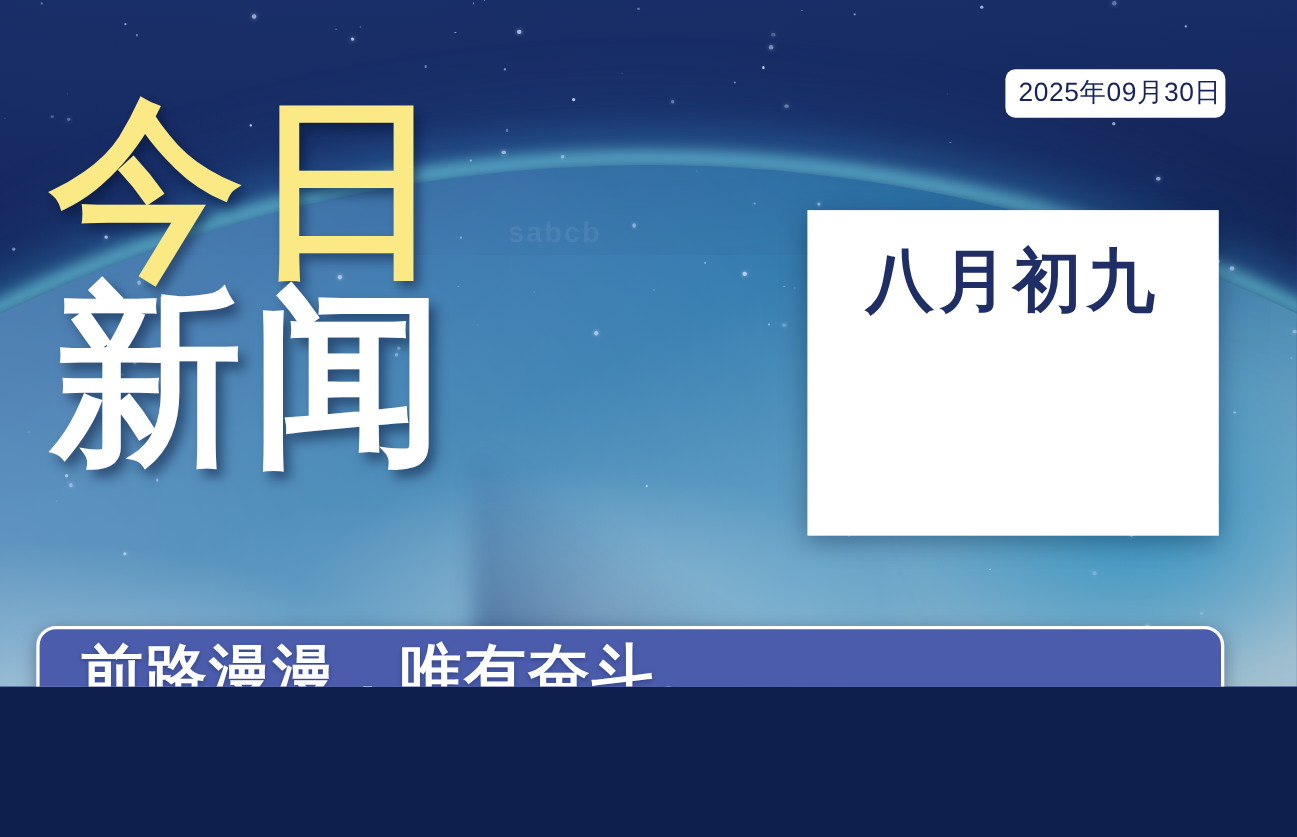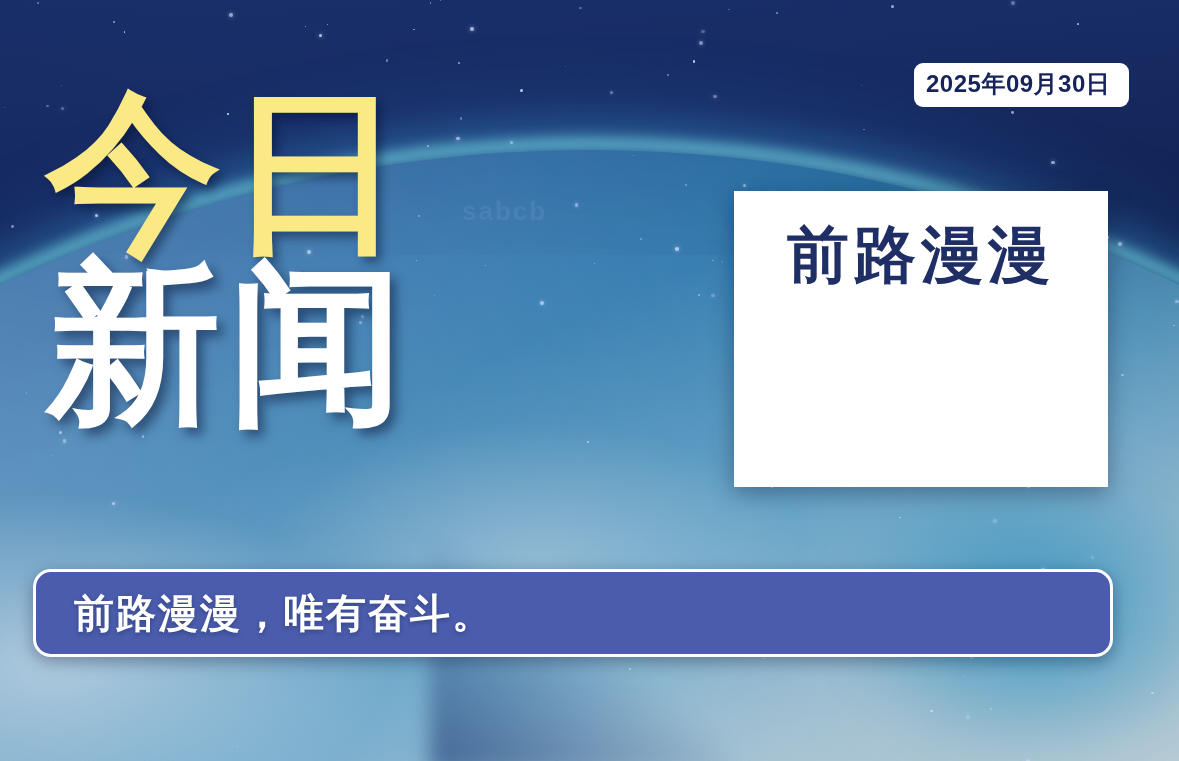--- a/index.html
+++ b/index.html
@@ -5,21 +5,21 @@
   * { margin:0; padding:0; box-sizing:border-box; }
   html, body {
     width:1179px; height:761px;
     background:#0e1f4d;
     font-family:"Liberation Sans", sans-serif;
     overflow:hidden;
   }
 
   #poster{
     position:relative;
-    width:1179px; height:761px;
+    width:1179px; height:624px;
     overflow:hidden;
     background:#6d28d9;
   }
 
   
   .sky{
     position:absolute; inset:0;
     background:
       radial-gradient(120% 90% at 18% -10%, #1b3068 0%, #15265c 40%, #101f4e 75%, #0d1a45 100%);
   }
@@ -152,22 +152,22 @@
     margin-top:10px;
     text-shadow: 6px 7px 11px rgba(8,22,55,.50);
   }
 
   
   .date-pill{
     position:absolute; left:914px; top:63px;
     background:#ffffff;
     color:#17245c;
     font-size:24px;
-    font-weight:bold;
-    padding:5px 19px 7px 12px;
+    font-weight:normal;
+    padding:5px 4px 7px 12px;
     border-radius:9px;
     letter-spacing:.5px;
     white-space:nowrap;
   }
 
   
   .tagline{
     position:absolute; left:742px; top:141px;
     white-space:nowrap;
     text-shadow:0 2px 6px rgba(5,15,45,.55);
@@ -223,21 +223,21 @@
     left:33px; top:569px;
     width:1080px; height:88px;
     background:#4a5cab;
     border:3px solid #ffffff;
     border-radius:18px;
     display:flex; align-items:center;
     box-shadow:0 5px 16px rgba(5,15,45,.35);
   }
   .quote-text{
     color:#ffffff;
-    font-size:40px;
+    font-size:56px;
     font-weight:bold;
     letter-spacing:2px;
     margin-left:38px;
     white-space:nowrap;
     text-shadow:0 2px 4px rgba(10,20,60,.30);
   }
 </style>
 </head>
 <body>
 
@@ -386,20 +386,20 @@
 
   <div class="title-block">
     <span class="t-jinri">今日</span>
     <span class="t-xinwen">新闻</span>
   </div>
 
   <div class="date-pill">2025年09月30日</div>
 
 
   <div class="card">
-    <div class="card-lunar">前路漫漫</div>
+    <div class="card-lunar">八月初九</div>
   </div>
 
   <div class="quote">
     <span class="quote-text">前路漫漫，唯有奋斗。</span>
   </div>
 
 </div>
 
 </body></html>

